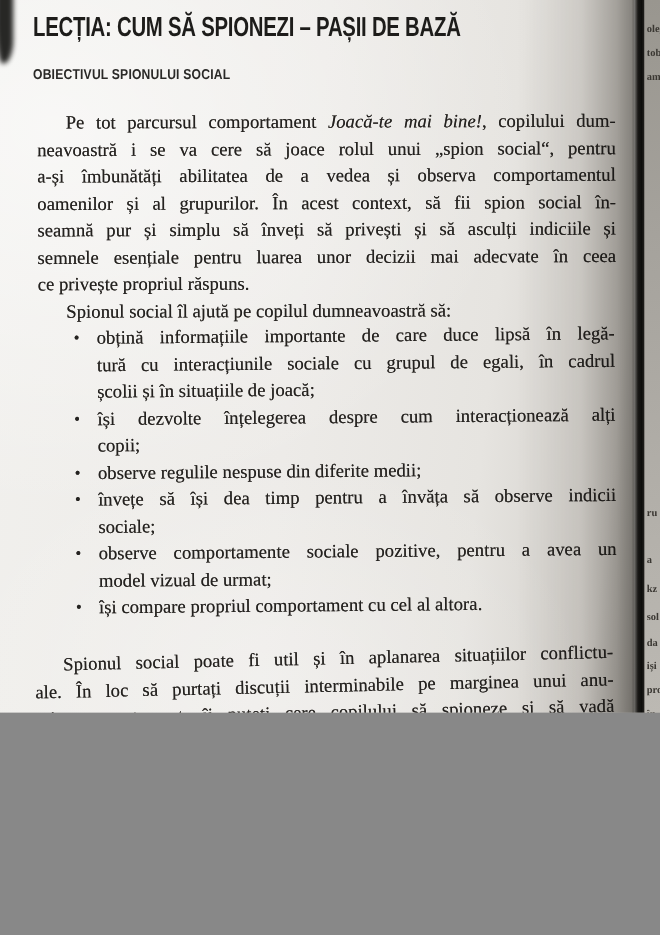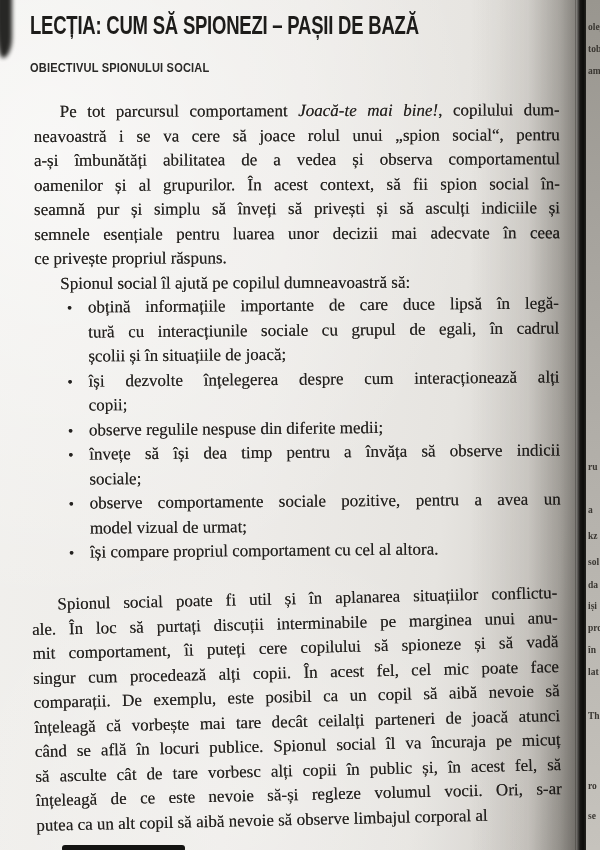--- a/index.html
+++ b/index.html
@@ -1,17 +1,17 @@
 <!DOCTYPE html>
 <html><head>
 <meta charset="utf-8">
 <style>
   html,body{margin:0;padding:0;background:#888;}
   .shot{
-    position:relative;width:600px;height:850px;overflow:hidden;
+    position:relative;width:600px;height:648px;overflow:hidden;
     font-family:"Liberation Serif",serif;
     background:
       radial-gradient(120% 90% at 8% 18%, rgba(255,255,255,.55), rgba(255,255,255,0) 60%),
       radial-gradient(90% 60% at 40% 95%, rgba(255,255,255,.25), rgba(255,255,255,0) 55%),
       linear-gradient(96deg,#f1f0ed 0%,#edebe8 45%,#e6e4e0 72%,#d2cfca 90%,#b6b3ae 97%,#a8a5a0 100%);
   }
   
   .title{
     position:absolute;left:30px;top:11px;margin:0;
     font-family:"Liberation Sans",sans-serif;font-weight:700;

